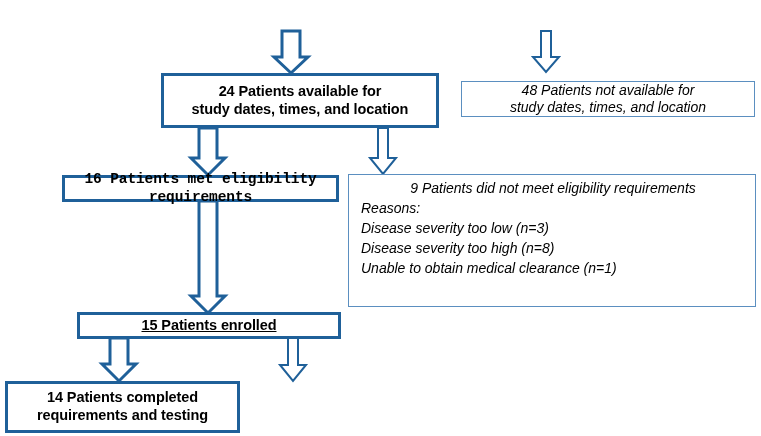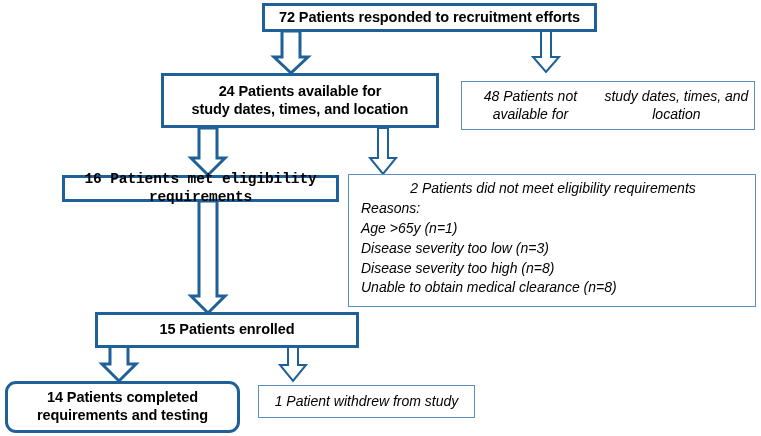--- a/index.html
+++ b/index.html
@@ -88,55 +88,48 @@
 
     <polygon points="378,128 388,128 388,158 396,158 383,174 370,158 378,158" fill="#ffffff" stroke="#1f6099" stroke-width="2" stroke-linejoin="miter"></polygon>
 
     <polygon points="199,201 217,201 217,296 225,296 208,313 191,296 199,296" fill="#ffffff" stroke="#1f6099" stroke-width="3" stroke-linejoin="miter"></polygon>
 
     <polygon points="110,338 128,338 128,364 136,364 119,381 102,364 110,364" fill="#ffffff" stroke="#1f6099" stroke-width="3" stroke-linejoin="miter"></polygon>
 
     <polygon points="288,338 298,338 298,365 306,365 293,381 280,365 288,365" fill="#ffffff" stroke="#1f6099" stroke-width="2" stroke-linejoin="miter"></polygon>
   </svg>
 
-  <div class="box box-main" style="left:262px; top:3px; width:335px; height:29px;">
-    <span class="txt-line">72  Patients responded to recruitment efforts</span>
-  </div>
 
   <div class="box box-main" style="left:161px; top:73px; width:278px; height:55px; flex-direction:column;">
     <span class="txt-line">24 Patients available for</span>
     <span class="txt-line">study dates, times, and location</span>
   </div>
 
-  <div class="box box-side" style="left:461px; top:81px; width:294px; height:49px; flex-direction:row;">
+  <div class="box box-side" style="left:461px; top:81px; width:294px; height:36px; flex-direction:column;">
     <span class="txt-line">48 Patients not available for</span>
     <span class="txt-line">study dates, times, and location</span>
   </div>
 
   <div class="box box-main" style="left:62px; top:175px; width:277px; height:27px;font-family:Liberation Mono, monospace;">
     <span class="txt-line">16 Patients met eligibility requirements</span>
   </div>
 
   <div class="box box-side box-side-left" style="left:348px; top:174px; width:408px; height:133px;">
     <div class="inner-pad">
-      <span class="reasons-title">2 Patients did not meet eligibility requirements</span>
+      <span class="reasons-title">9 Patients did not meet eligibility requirements</span>
       <span class="reason-line">Reasons:</span>
-      <span class="reason-line">Age &gt;65y (n=1)</span>
       <span class="reason-line">Disease severity too low (n=3)</span>
       <span class="reason-line">Disease severity too high (n=8)</span>
-      <span class="reason-line">Unable to obtain medical clearance (n=8)</span>
+      <span class="reason-line">Unable to obtain medical clearance (n=1)</span>
     </div>
   </div>
 
-  <div class="box box-main" style="left:95px; top:312px; width:264px; height:36px;">
+  <div class="box box-main" style="left:77px; top:312px; width:264px; height:27px;text-decoration:underline;">
     <span class="txt-line">15 Patients enrolled</span>
   </div>
 
-  <div class="box box-main" style="left:5px; top:381px; width:235px; height:52px; flex-direction:column;border-radius:11px;">
+  <div class="box box-main" style="left:5px; top:381px; width:235px; height:52px; flex-direction:column;">
     <span class="txt-line">14 Patients completed</span>
     <span class="txt-line">requirements and testing</span>
   </div>
 
-  <div class="box box-side" style="left:258px; top:385px; width:217px; height:33px;">
-    <span class="txt-line">1 Patient withdrew from study</span>
-  </div>
 
 </div>
 
 </body></html>

